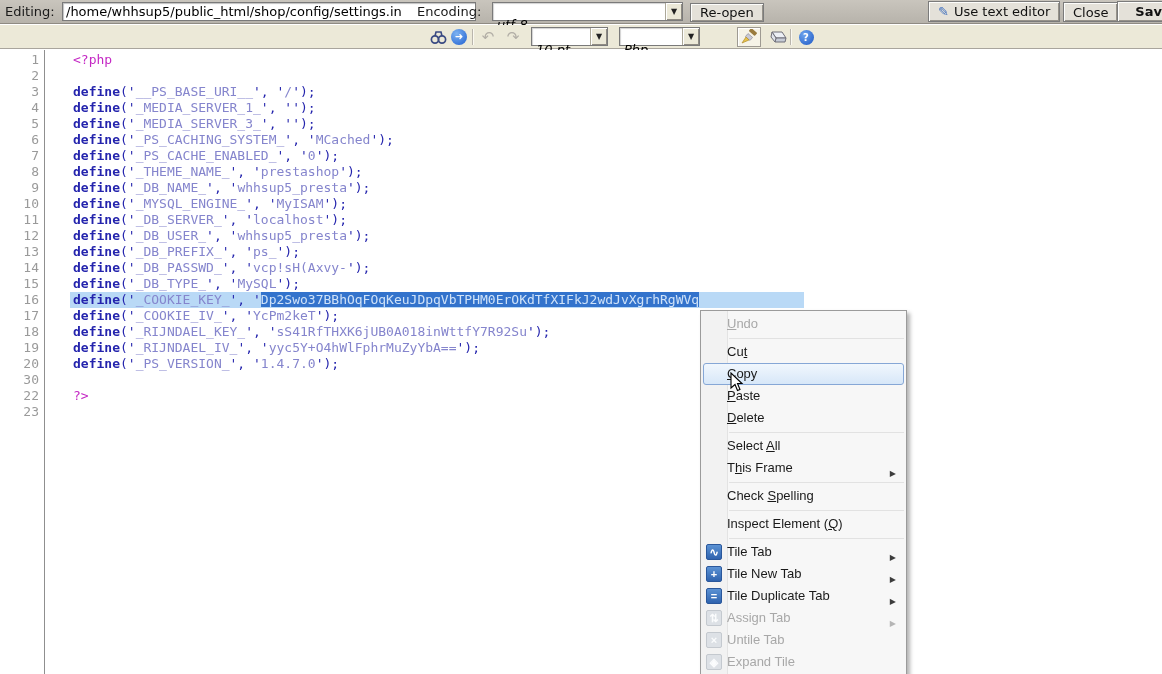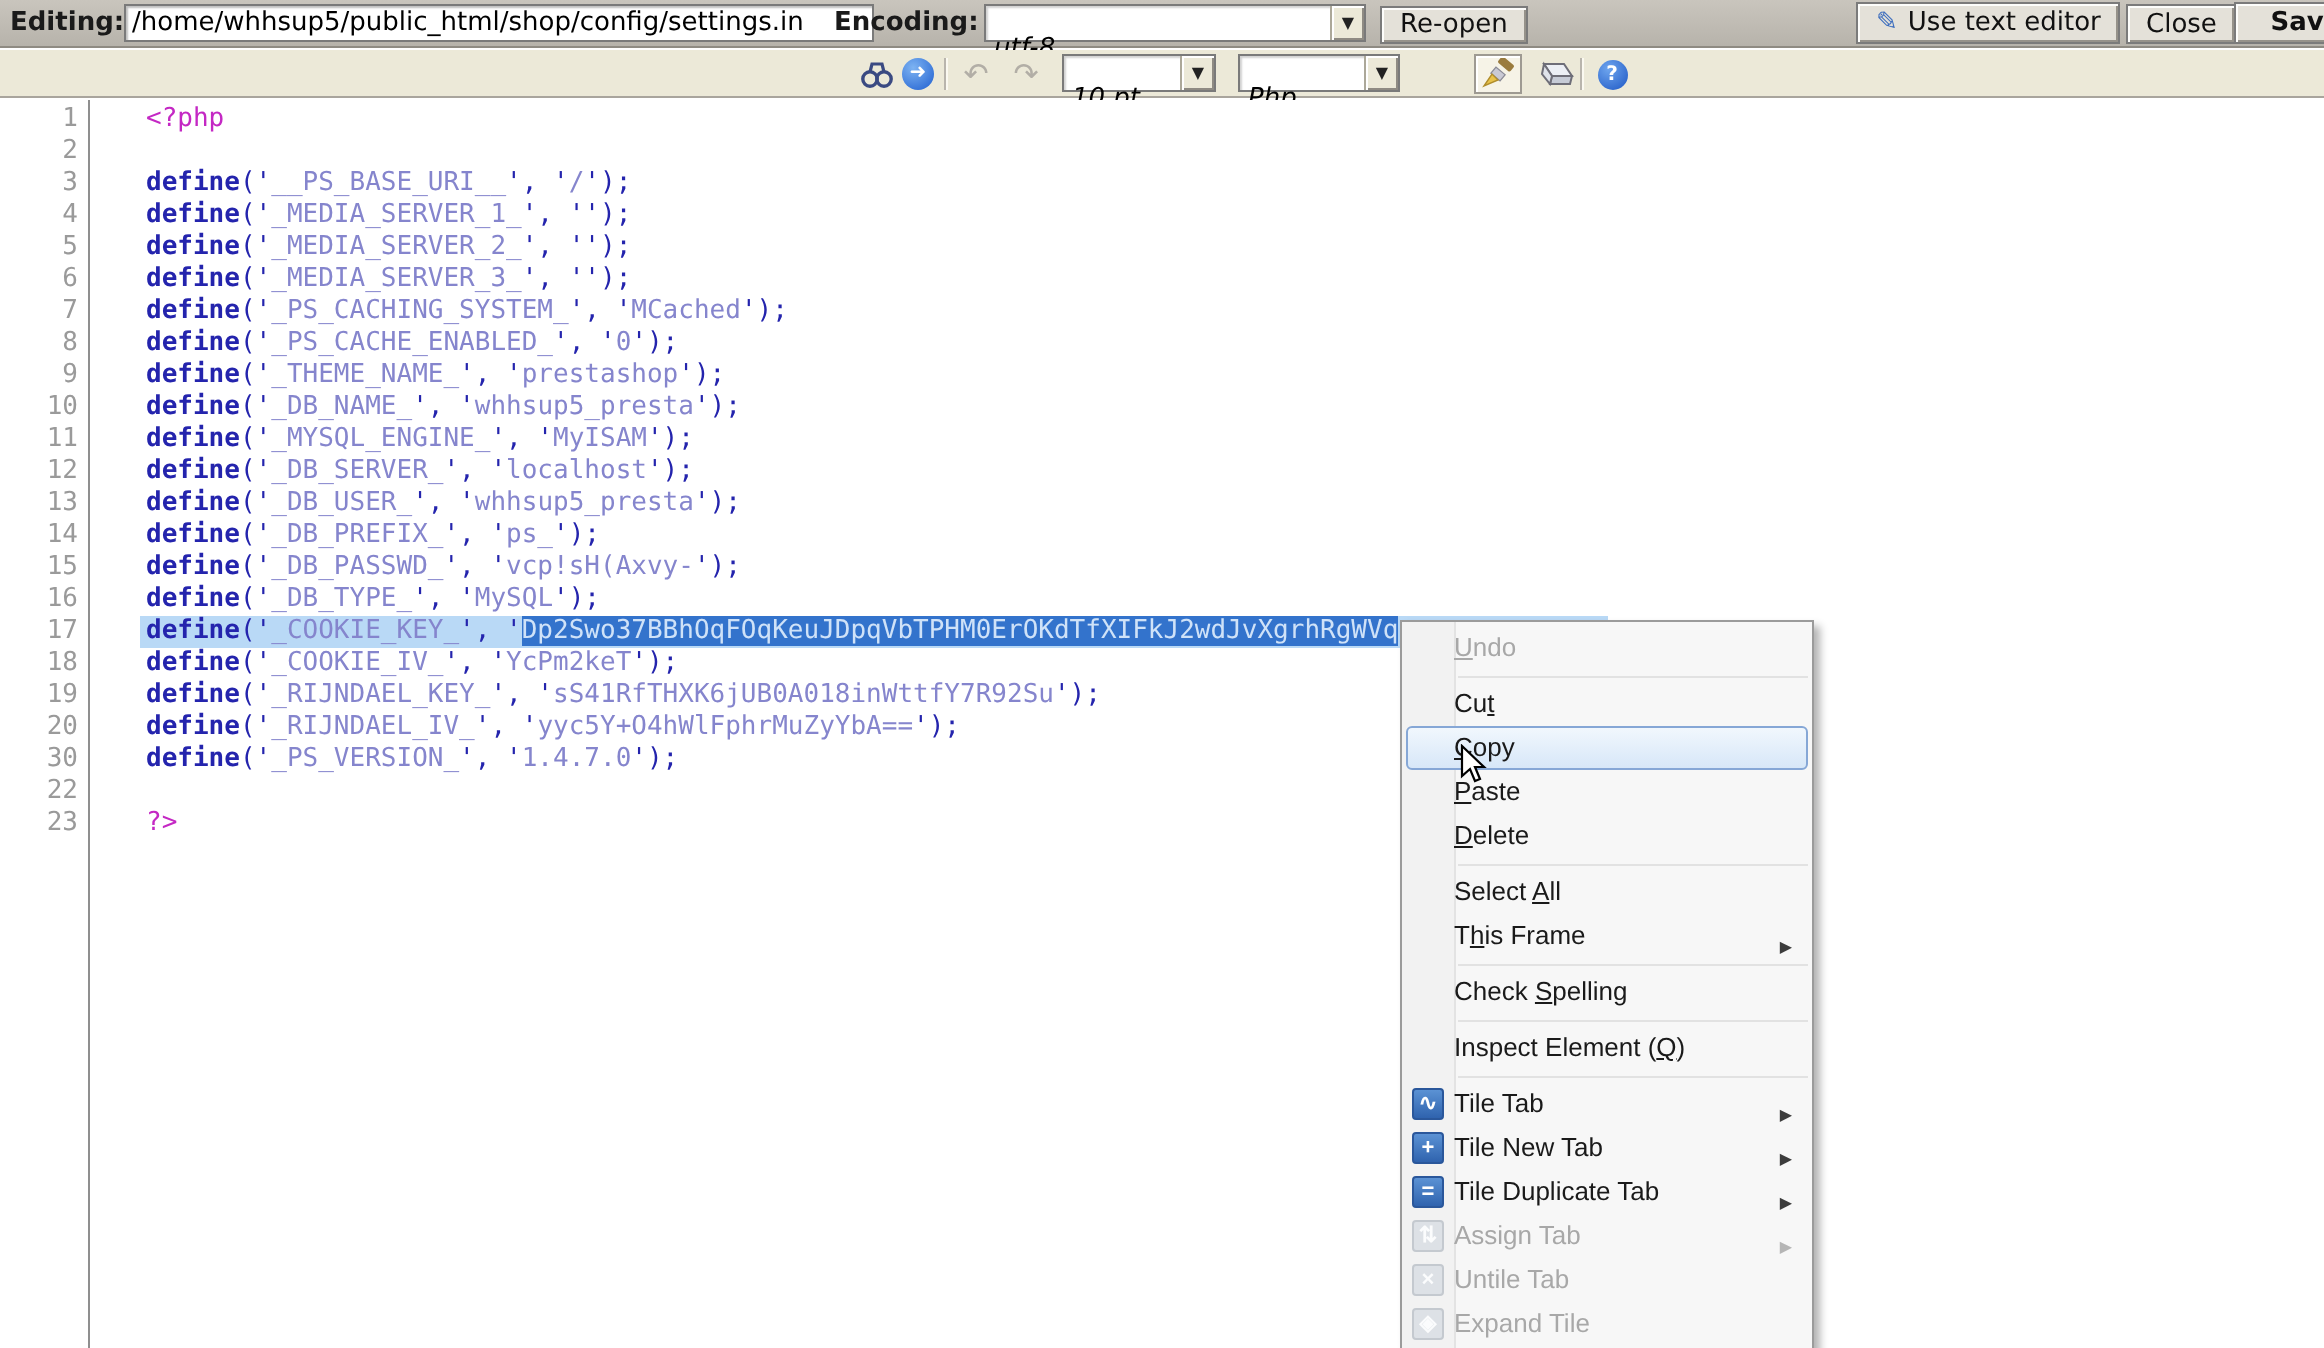--- a/index.html
+++ b/index.html
@@ -3,22 +3,22 @@
 <meta charset="utf-8">
 <style>
   * { margin:0; padding:0; box-sizing:border-box; }
   html,body { width:1162px; height:674px; overflow:hidden; background:#fff;
               font-family:"DejaVu Sans", sans-serif; }
   body { position:relative; }
 
   
   .topbar { position:absolute; left:0; top:0; width:100%; height:24px;
             background:linear-gradient(#c9c5bd,#b7b3ab); border-bottom:1px solid #8f8b83; }
-  .tb-label { position:absolute; top:4px; font-size:13px; font-weight:bold; color:#1a1a1a; }
-  .path-input { position:absolute; left:62px; top:2px; width:375px; height:19px;
+  .tb-label { position:absolute; top:4px; font-size:13px; font-weight:normal; color:#1a1a1a; }
+  .path-input { position:absolute; left:62px; top:2px; width:414px; height:19px;
             background:#fff; border:1px solid #7a7a7a; box-shadow:inset 1px 1px 1px rgba(0,0,0,.25);
             font-size:13px; padding:1px 3px; font-family:"DejaVu Sans", sans-serif; color:#000; }
   .combo { position:absolute; background:#fff; border:1px solid #7a7a7a;
            box-shadow:inset 1px 1px 1px rgba(0,0,0,.18); height:19px; font-size:13px; }
   .combo .combo-value { position:absolute; left:4px; top:14px; right:18px; overflow:hidden; white-space:nowrap;font-style:italic; }
   .combo .combo-arrow { position:absolute; right:0; top:0; bottom:0; width:17px;
            background:#ece9d8; border-left:1px solid #aca899;
            box-shadow:inset 1px 1px 0 #fff, inset -1px -1px 0 #8f8b83;
            font-size:8px; color:#222; text-align:center; line-height:17px; }
   .btn { position:absolute; background:#e4e1d9; border:1px solid #7b7b7b;
@@ -185,21 +185,20 @@
         <div class="ln-num">30</div>
         <div class="ln-num">22</div>
         <div class="ln-num">23</div>
       </div>
   </div>
   <div class="code-pane" id="code-lines">
       <div class="code-line"><span class="tag">&lt;?php</span></div>
       <div class="code-line"></div>
       <div class="code-line"><span class="kw">define</span><span class="pun">('</span><span class="str">__PS_BASE_URI__</span><span class="pun">', '</span><span class="str">/</span><span class="pun">');</span></div>
       <div class="code-line"><span class="kw">define</span><span class="pun">('</span><span class="str">_MEDIA_SERVER_1_</span><span class="pun">', '');</span></div>
-      <div class="code-line"><span class="kw">define</span><span class="pun">('</span><span class="str">_MEDIA_SERVER_2_</span><span class="pun">', '');</span></div>
       <div class="code-line"><span class="kw">define</span><span class="pun">('</span><span class="str">_MEDIA_SERVER_3_</span><span class="pun">', '');</span></div>
       <div class="code-line"><span class="kw">define</span><span class="pun">('</span><span class="str">_PS_CACHING_SYSTEM_</span><span class="pun">', '</span><span class="str">MCached</span><span class="pun">');</span></div>
       <div class="code-line"><span class="kw">define</span><span class="pun">('</span><span class="str">_PS_CACHE_ENABLED_</span><span class="pun">', '</span><span class="str">0</span><span class="pun">');</span></div>
       <div class="code-line"><span class="kw">define</span><span class="pun">('</span><span class="str">_THEME_NAME_</span><span class="pun">', '</span><span class="str">prestashop</span><span class="pun">');</span></div>
       <div class="code-line"><span class="kw">define</span><span class="pun">('</span><span class="str">_DB_NAME_</span><span class="pun">', '</span><span class="str">whhsup5_presta</span><span class="pun">');</span></div>
       <div class="code-line"><span class="kw">define</span><span class="pun">('</span><span class="str">_MYSQL_ENGINE_</span><span class="pun">', '</span><span class="str">MyISAM</span><span class="pun">');</span></div>
       <div class="code-line"><span class="kw">define</span><span class="pun">('</span><span class="str">_DB_SERVER_</span><span class="pun">', '</span><span class="str">localhost</span><span class="pun">');</span></div>
       <div class="code-line"><span class="kw">define</span><span class="pun">('</span><span class="str">_DB_USER_</span><span class="pun">', '</span><span class="str">whhsup5_presta</span><span class="pun">');</span></div>
       <div class="code-line"><span class="kw">define</span><span class="pun">('</span><span class="str">_DB_PREFIX_</span><span class="pun">', '</span><span class="str">ps_</span><span class="pun">');</span></div>
       <div class="code-line"><span class="kw">define</span><span class="pun">('</span><span class="str">_DB_PASSWD_</span><span class="pun">', '</span><span class="str">vcp!sH(Axvy-</span><span class="pun">');</span></div>

